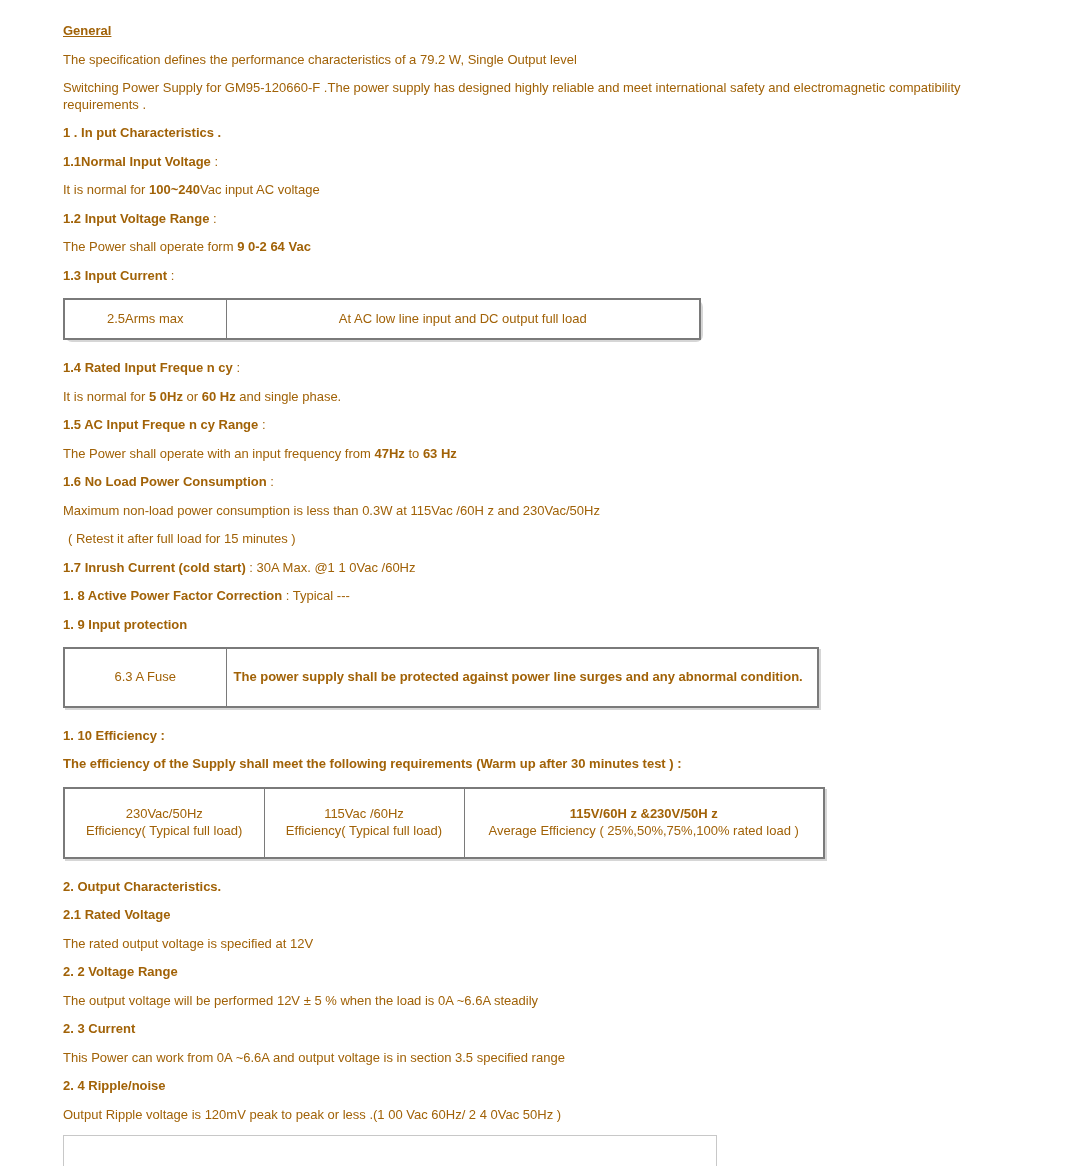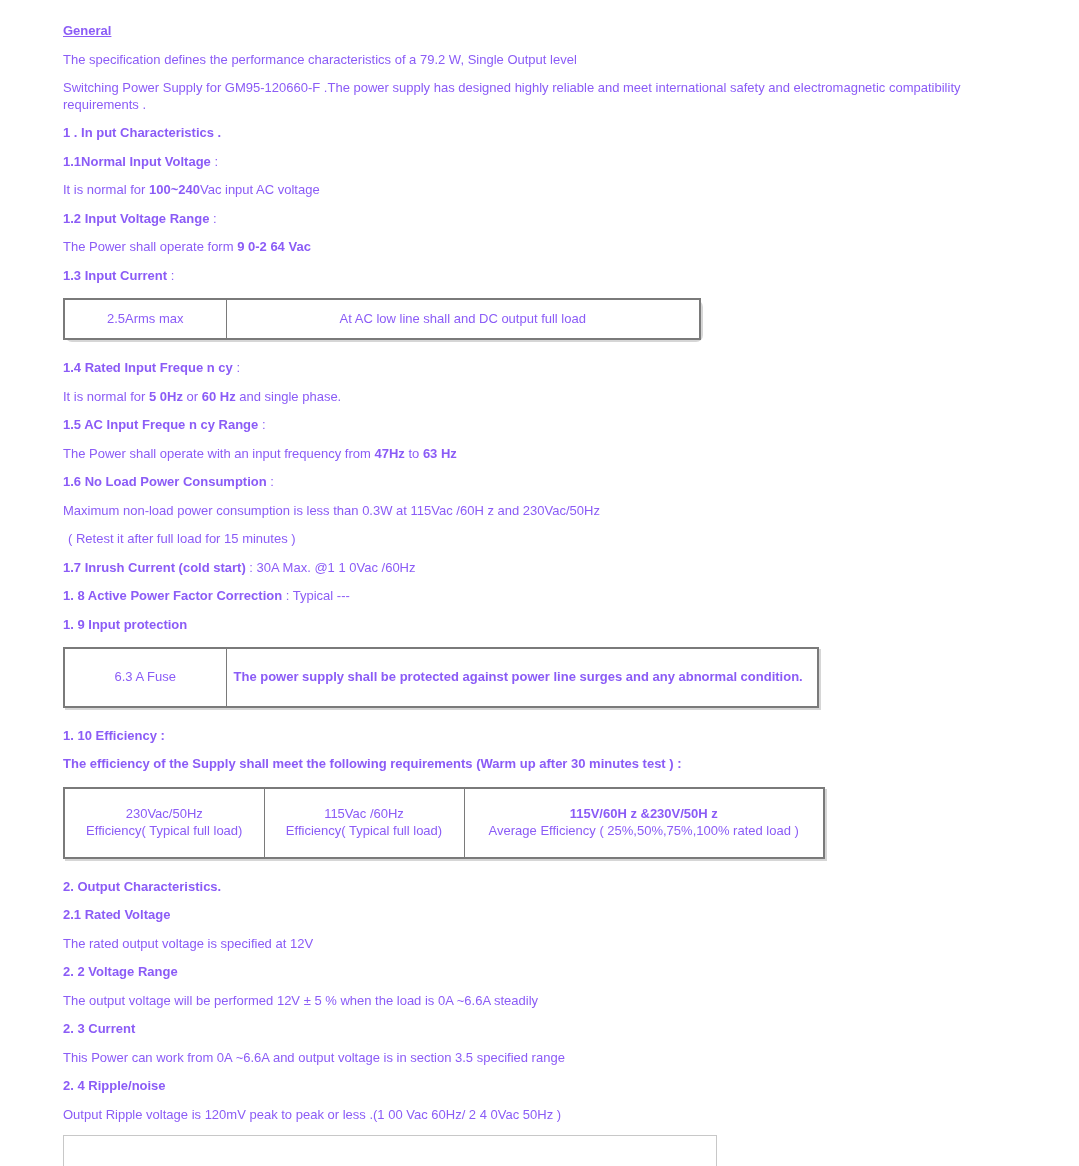--- a/index.html
+++ b/index.html
@@ -5,21 +5,21 @@
   html, body { margin: 0; padding: 0; background: #ffffff; }
   .page {
     position: relative;
     width: 1079px;
     height: 1166px;
     overflow: hidden;
     box-sizing: border-box;
     background: #ffffff;
     padding: 11px 104px 0 63px;
     font-family: "Liberation Sans", sans-serif;
-    color: #8b5cf6;
+    color: #a16207;
   }
   .page p {
     margin: 12px 0;
     font-size: 13px;
     line-height: 16.5px;
   }
   .b { font-weight: 700; }
   .heading {
     font-weight: 700;
     text-decoration: underline;
@@ -88,21 +88,21 @@
   <p><span class="b">1.2 Input Voltage Range</span><span> :</span></p>
 
   <p><span>The Power shall operate form </span><span class="b">9 0-2 64 Vac</span></p>
 
   <p><span class="b">1.3 Input Current</span><span> :</span></p>
 
   <table class="spec t-current">
     <tbody>
         <tr>
       <td class="col-value">2.5Arms max</td>
-      <td>At AC low line shall and DC output full load</td>
+      <td>At AC low line input and DC output full load</td>
     </tr>
   </tbody>
     </table>
 
   <p><span class="b">1.4 Rated Input Freque n cy</span><span> :</span></p>
 
   <p><span>It is normal for </span><span class="b">5 0Hz</span><span> or </span><span class="b">60 Hz</span><span> and single phase.</span></p>
 
   <p><span class="b">1.5 AC Input Freque n cy Range</span><span> :</span></p>
 

